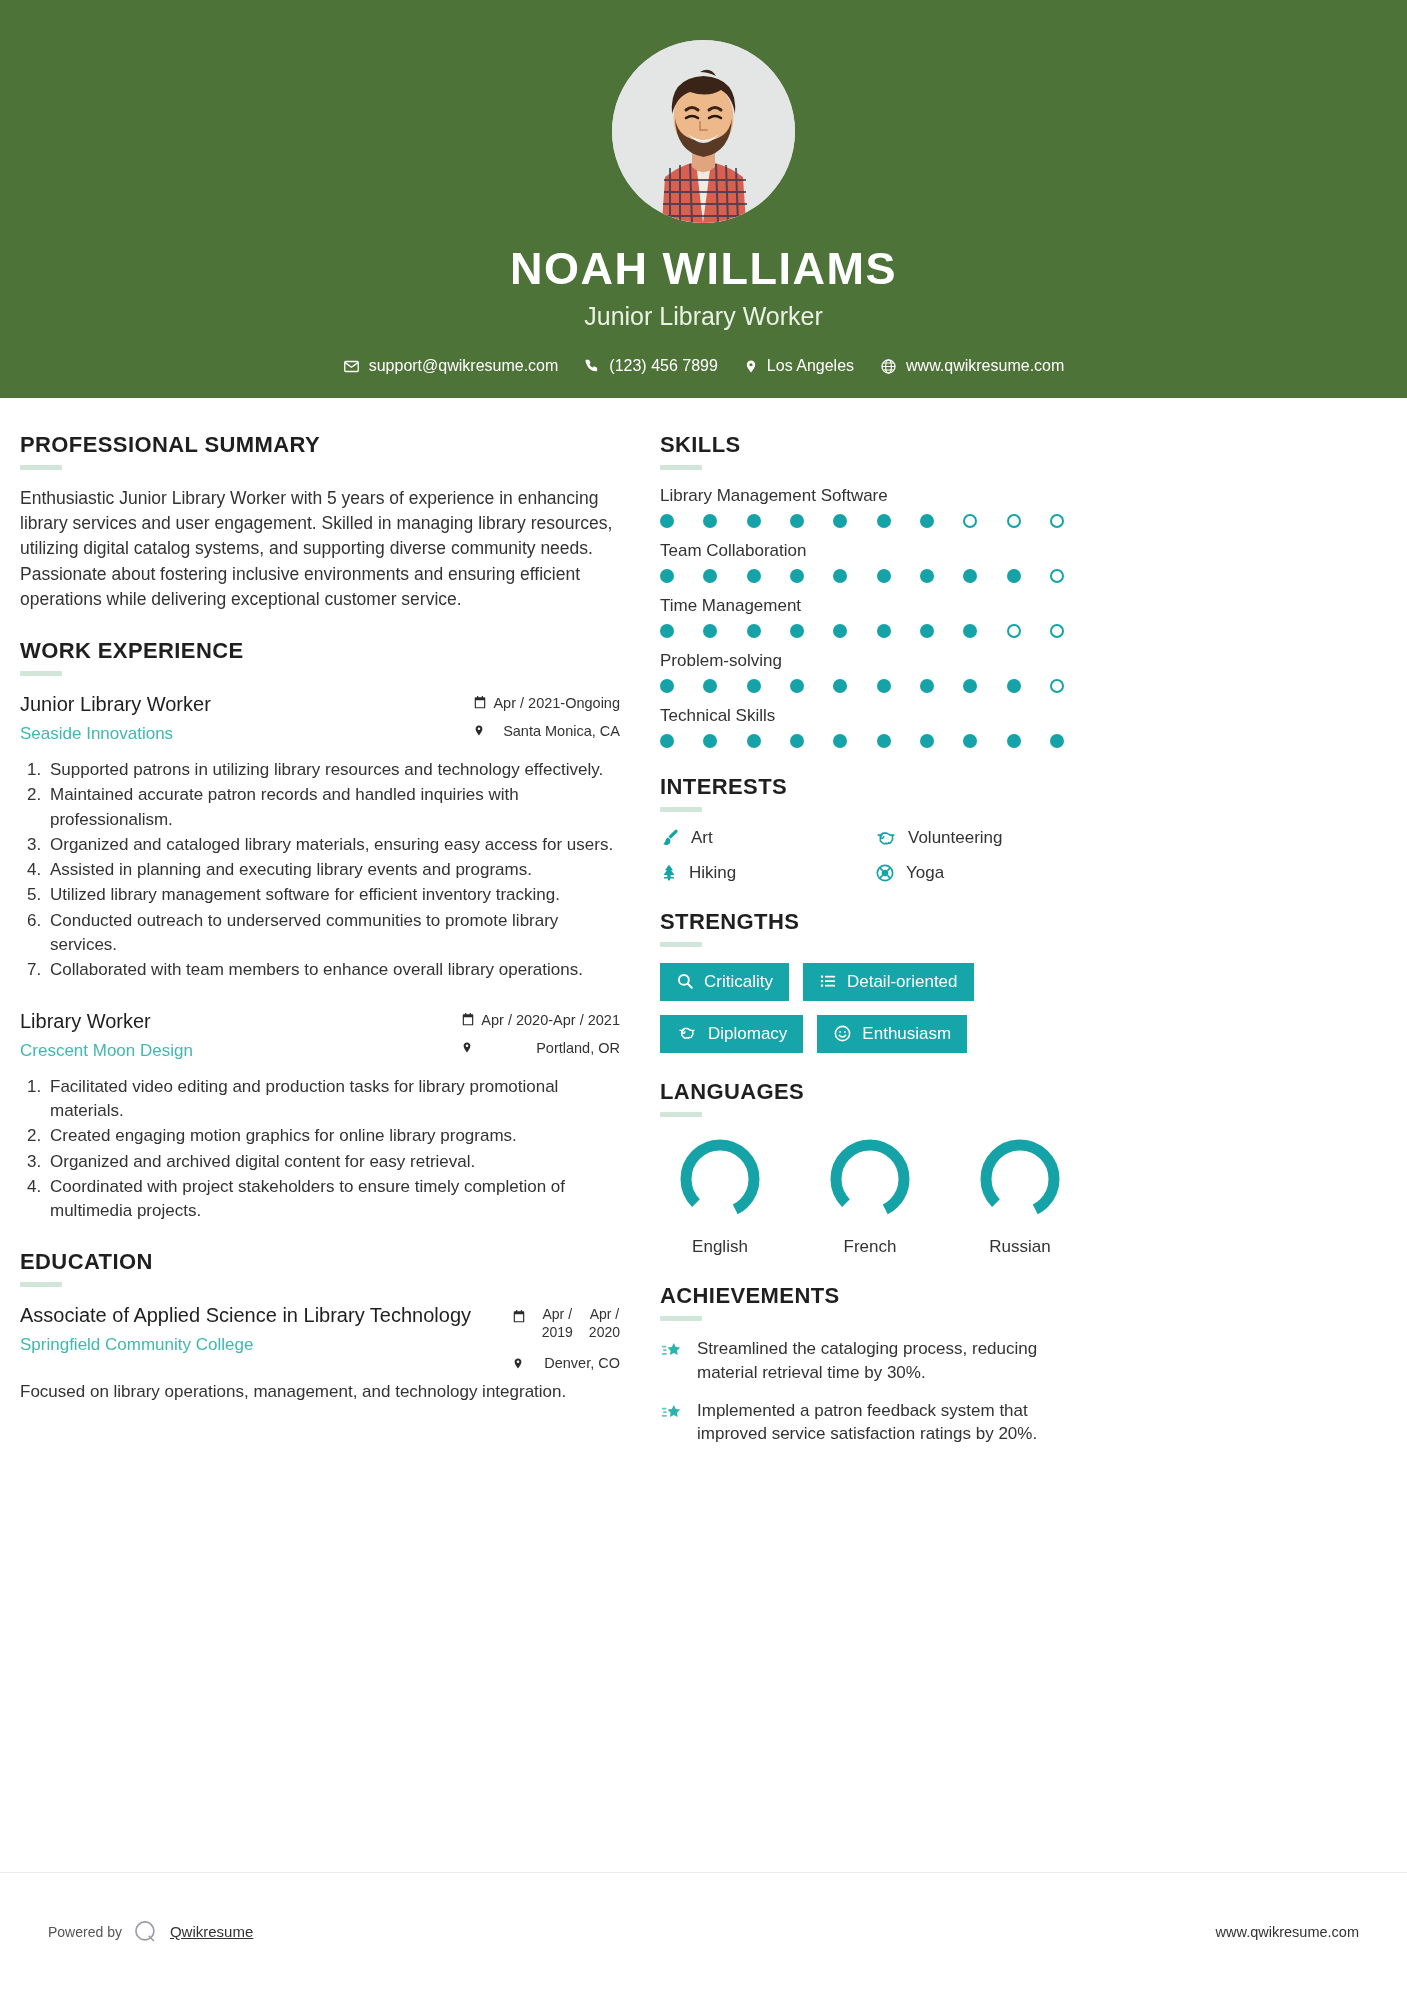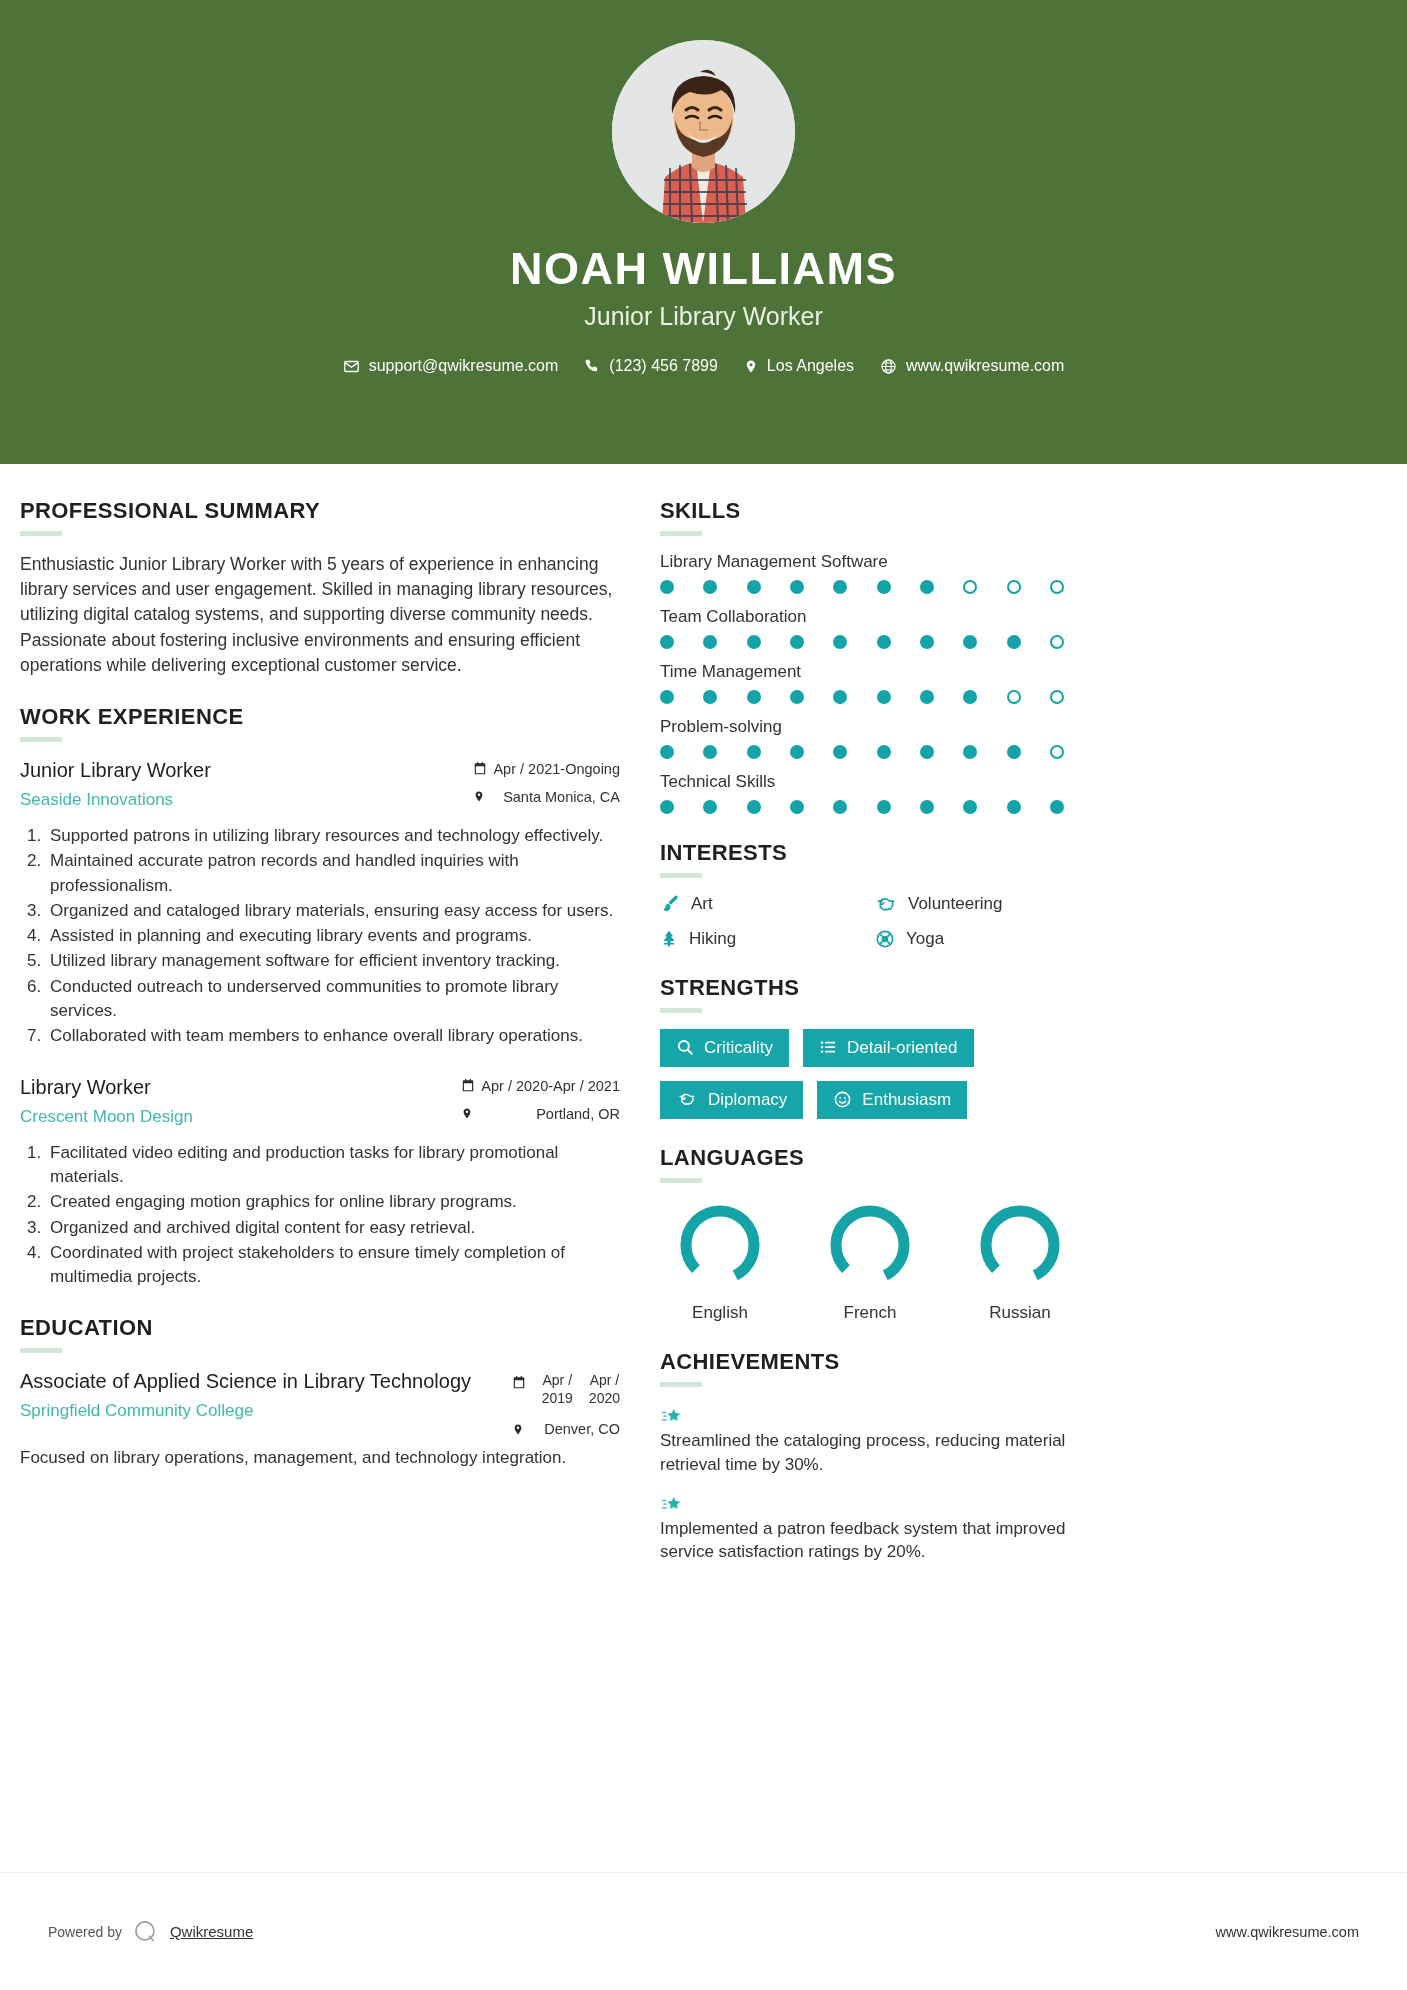--- a/index.html
+++ b/index.html
@@ -10,21 +10,21 @@
     color:#2b2b2b;
     width:1407px;
     min-height:1990px;
     position:relative;
   }
 
   
   .header {
     background:#4e7338;
     width:1407px;
-    height:464px;
+    height:398px;
     position:relative;
     text-align:center;
     padding-top:40px;
   }
   .avatar-wrap {
     width:183px; height:183px;
     margin:0 auto;
     border-radius:50%;
     overflow:hidden;
     background:#e4e6e6;
@@ -142,21 +142,21 @@
     padding:9px 16px; font-size:17px;
   }
   .chip svg { flex:none; }
 
   
   .langs { display:flex; gap:30px; margin-top:6px; }
   .lang { width:120px; text-align:center; }
   .lang-label { font-size:17px; color:#333; margin-top:8px; }
 
   
-  .ach { display:flex; gap:1px; margin-bottom:14px; align-items:flex-start;flex-direction:column; }
+  .ach { display:flex; gap:13px; margin-bottom:14px; align-items:flex-start; }
   .ach svg { flex:none; margin-top:3px; }
   .ach-text { font-size:17px; line-height:1.4; color:#333; }
 
   
   .footer {
     position:absolute; left:0; bottom:0;
     width:1407px; height:118px;
     display:flex; align-items:center; justify-content:space-between;
     padding:0 48px;
     border-top:1px solid #ececec;

